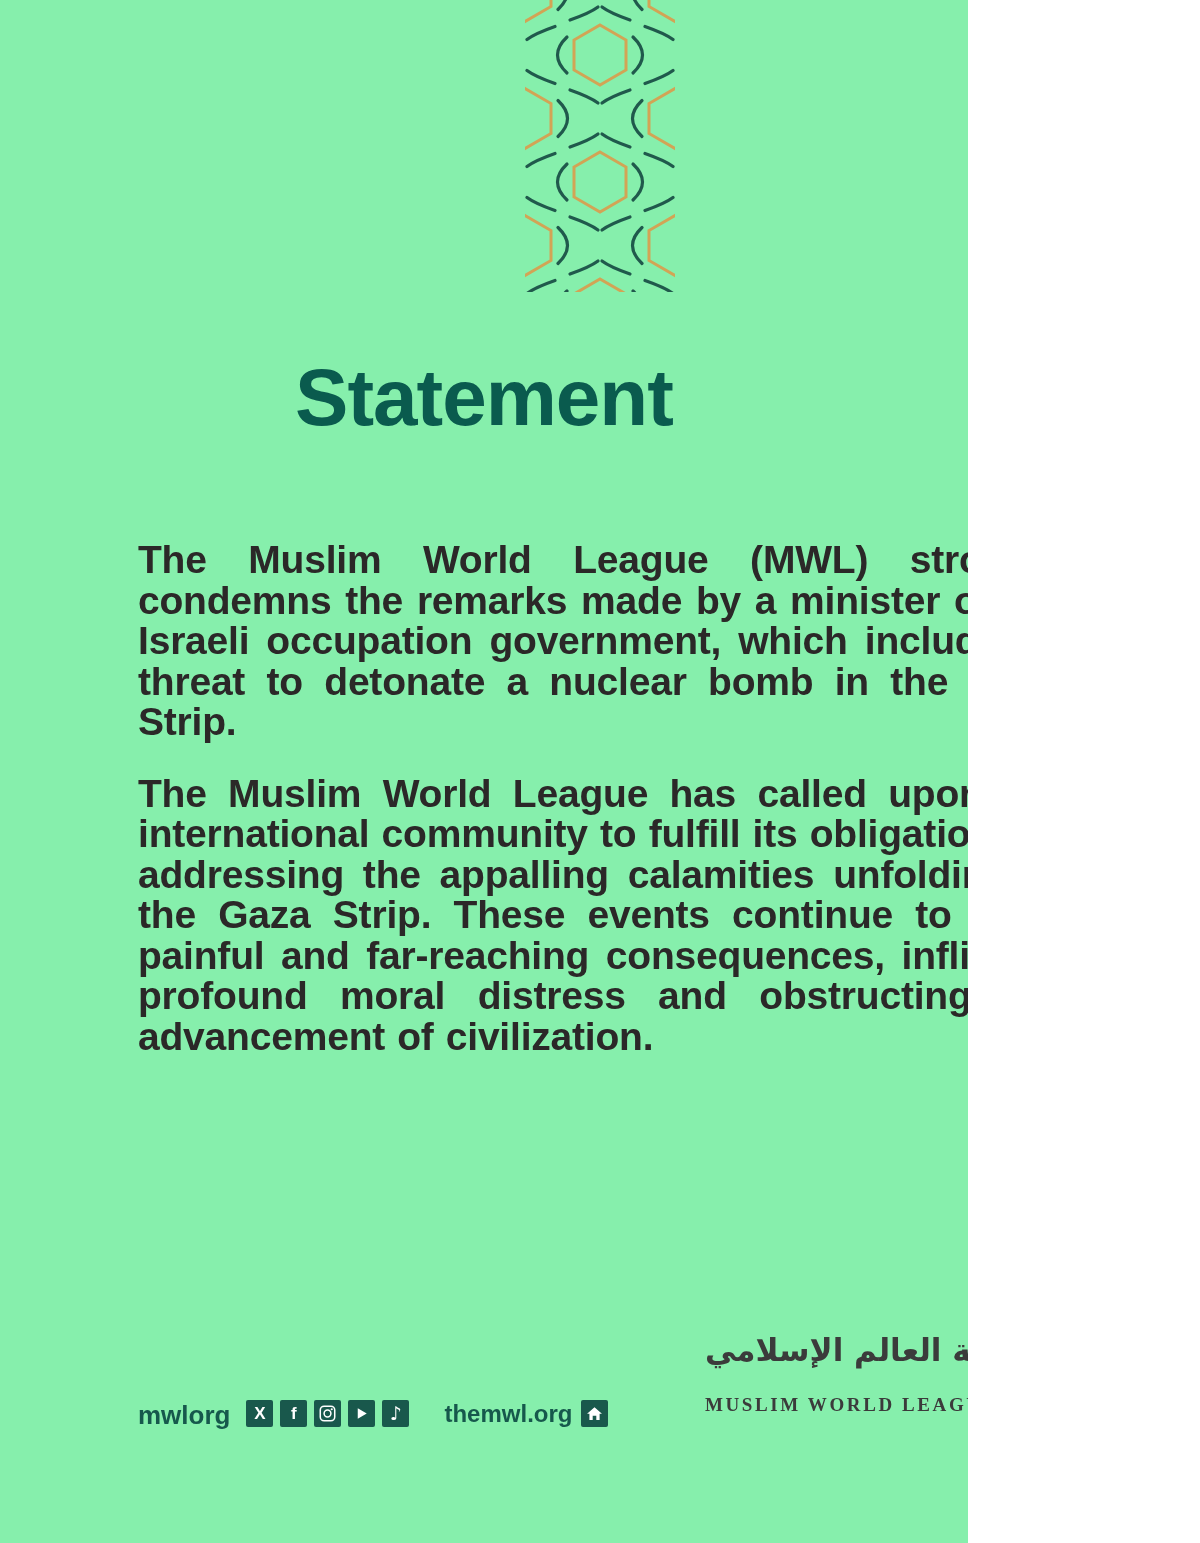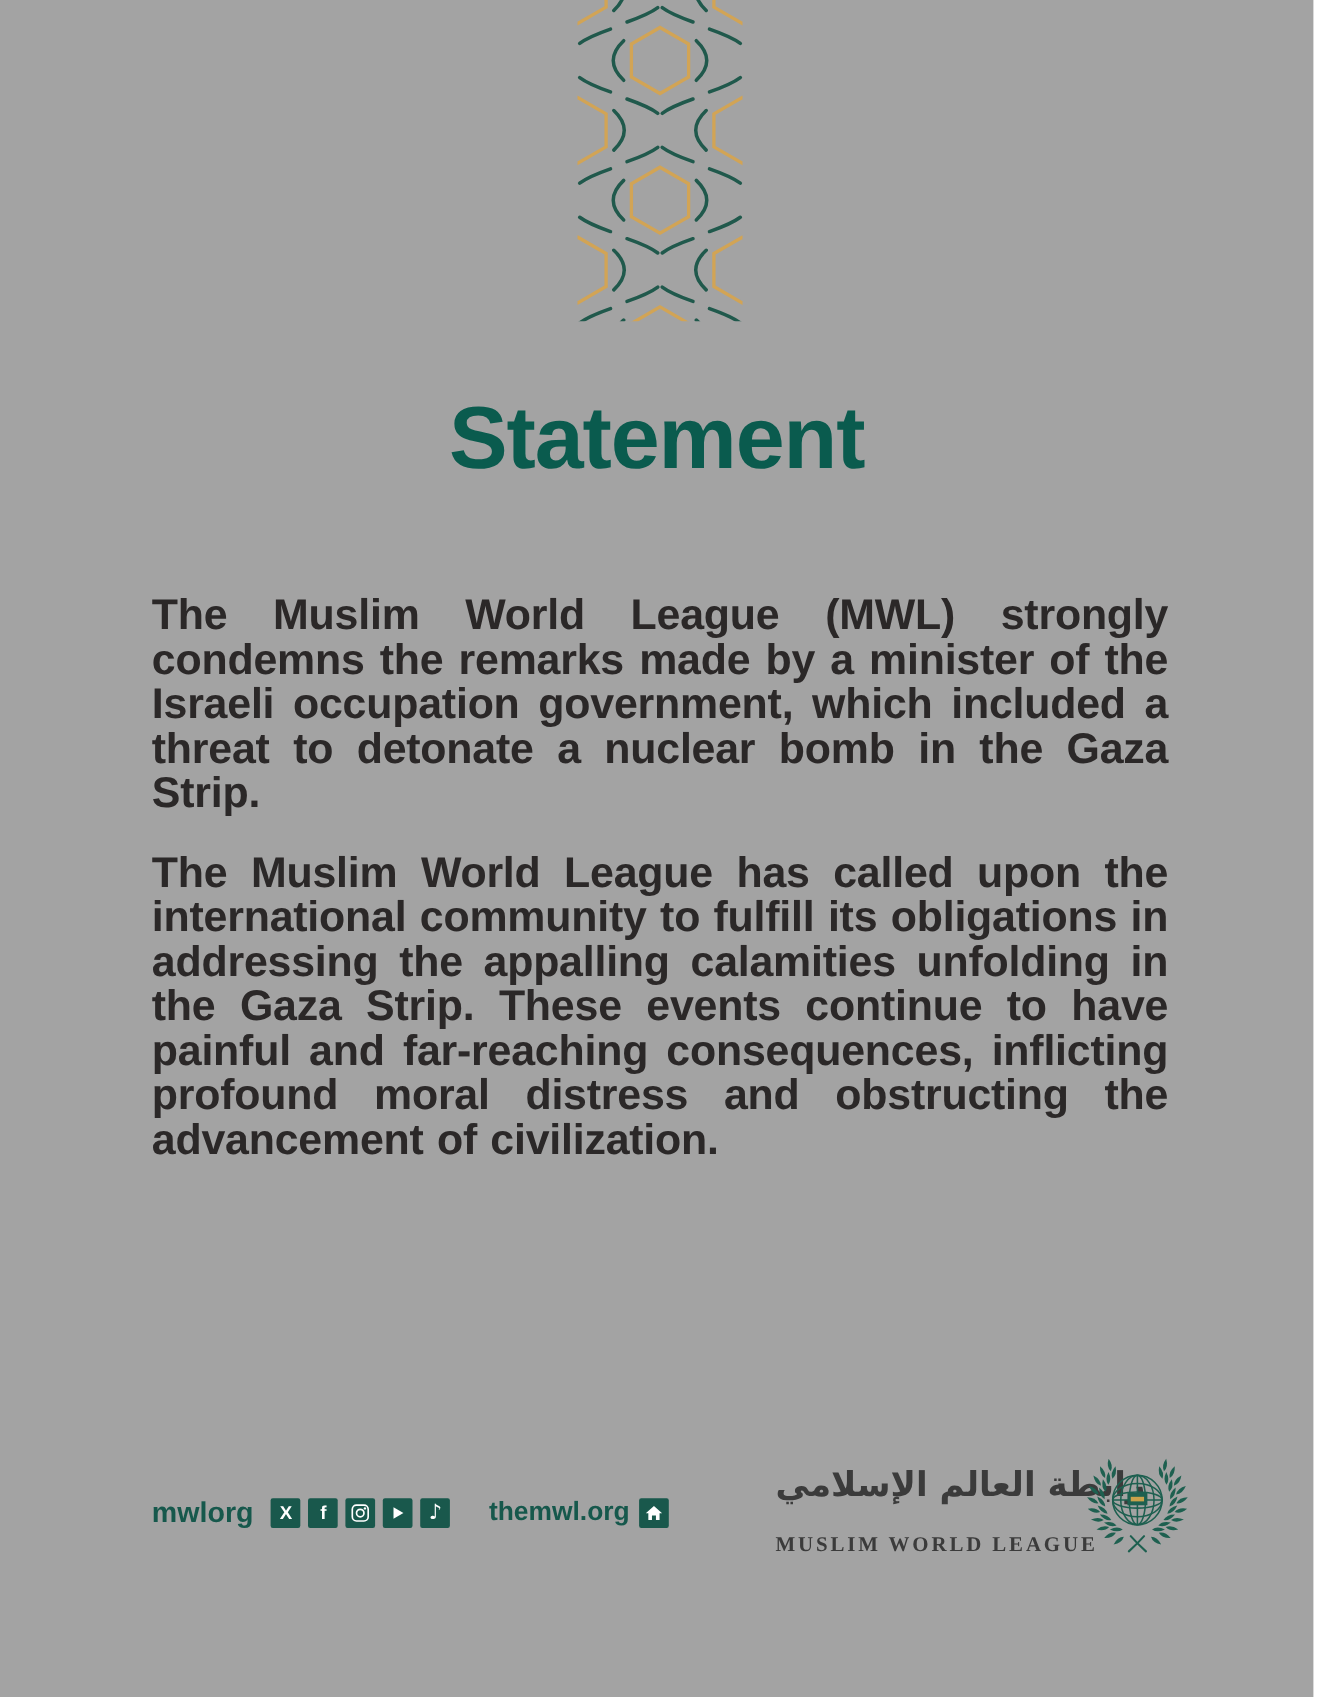--- a/index.html
+++ b/index.html
@@ -1,20 +1,20 @@
 <!DOCTYPE html>
 <html><head>
 <meta charset="utf-8">
 <style>
   * { margin:0; padding:0; box-sizing:border-box; }
   html,body { background:#ffffff; }
   .page {
     position:relative;
-    width:1194px; height:1543px;
-    background:#a3a3a3;
+    width:968px; height:1543px;
+    background:#86efac;
     overflow:hidden;
     font-family:"Liberation Sans", sans-serif;
   }
 
   
   .pattern-strip { position:absolute; left:525px; top:0; width:150px; height:292px; }
   .pattern-strip .gold { fill:none; stroke:#d2a455; stroke-width:3; stroke-linejoin:miter; }
   .pattern-strip .grn  { fill:none; stroke:#20594c; stroke-width:3.2; stroke-linecap:round; }
 
   
@@ -30,22 +30,22 @@
   .city { font-size:40px; font-weight:bold; margin-bottom:24px; color:#2b2828; }
   .content p {
     font-size:39px; font-weight:bold; line-height:40.5px;
     text-align:justify; text-align-last:left;
     letter-spacing:-0.2px; word-spacing:1.5px;
     margin-bottom:31px; color:#2b2828;
   }
 
   
   .footer-left {
-    position:absolute; left:138px; top:1360px; height:30px;
-    display:flex; align-items:center;
+    position:absolute; left:138px; top:1400px; height:30px;
+    display:flex; 
   }
   .handle { font-size:26px; font-weight:bold; color:#16584c; margin-right:16px; }
   .site   { font-size:24px; font-weight:bold; color:#16584c; margin:0 9px 0 28px; }
   .icon-tile {
     width:27px; height:27px; margin-right:7px;
     background:#19584c; border-radius:2px;
     display:flex; align-items:center; justify-content:center;
     color:#ffffff; flex:0 0 auto;
   }
   .icon-tile:last-child { margin-right:0; }

